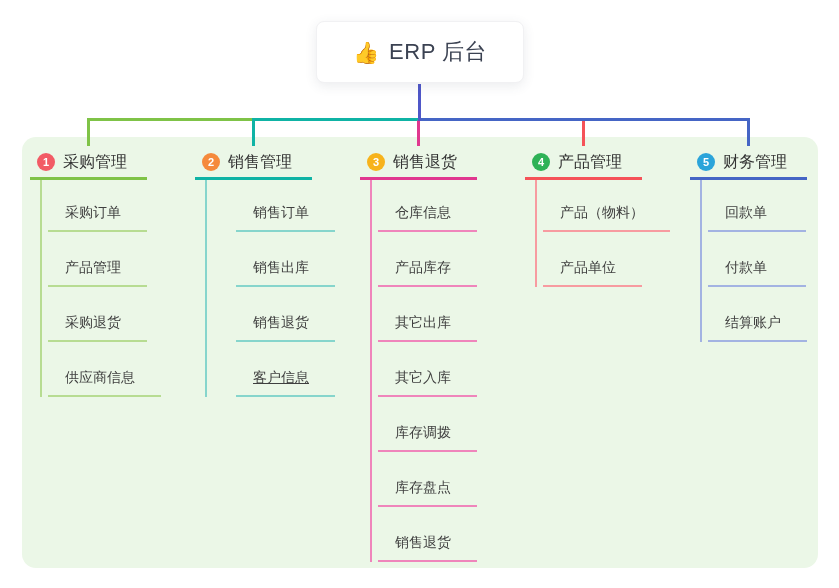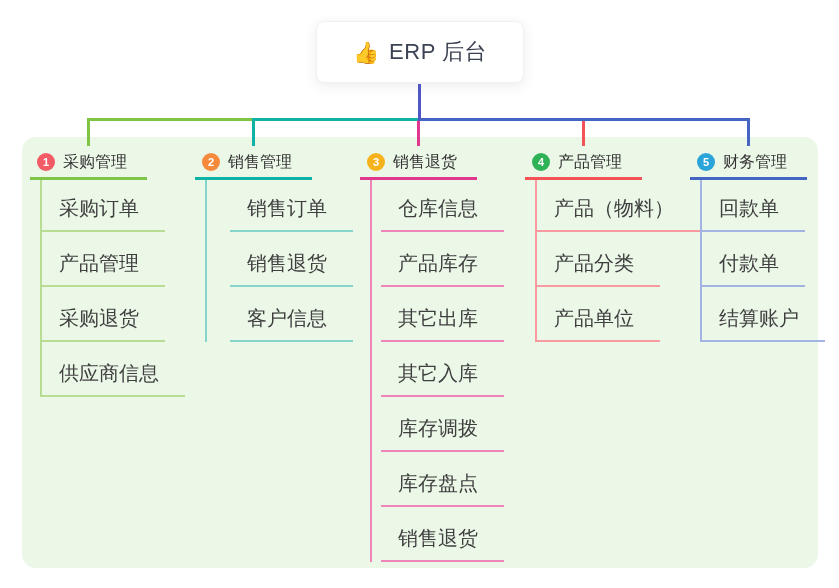--- a/index.html
+++ b/index.html
@@ -60,22 +60,23 @@
   }
   .branch-title { font-size: 16px; color: #333; white-space: nowrap; }
   .branch-underline { width: 117px; height: 3px; margin-top: 3px; }
   .children { margin-left: 10px; border-left: 2px solid; }
   .child {
     width: max-content; min-width: 98px;
     height: 55px;
     display: flex; align-items: flex-end;
     padding: 0 26px 8px 17px;
     border-bottom: 2px solid;
-    font-size: 20px; color: #3f3f3f;
+    font-size: 14px; color: #3f3f3f;
     white-space: nowrap;
+    margin-left: 6px;
   }
   .child:first-child { height: 52px; }
 </style>
 </head>
 <body>
 
 <div id="stage">
 
   <div class="panel"></div>
 
@@ -108,49 +109,49 @@
         </div>
       </div>
       <div class="branch" style="left: 195px;">
         <div class="branch-header">
           <span class="badge" style="background: rgb(245, 138, 60);">2</span>
           <span class="branch-title">销售管理</span>
         </div>
         <div class="branch-underline" style="background: rgb(15, 179, 165);"></div>
         <div class="children" style="border-left-color: rgb(134, 213, 204); padding-left: 23px;">
           <div class="child" style="border-bottom-color: rgb(134, 213, 204);">销售订单</div>
+          <div class="child" style="border-bottom-color: rgb(134, 213, 204);">销售出库</div>
           <div class="child" style="border-bottom-color: rgb(134, 213, 204);">销售退货</div>
-          <div class="child" style="border-bottom-color: rgb(134, 213, 204);">客户信息</div>
+          <div class="child" style="border-bottom-color: rgb(134, 213, 204); text-decoration: underline;">客户信息</div>
         </div>
       </div>
       <div class="branch" style="left: 360px;">
         <div class="branch-header">
           <span class="badge" style="background: rgb(247, 179, 28);">3</span>
           <span class="branch-title">销售退货</span>
         </div>
         <div class="branch-underline" style="background: rgb(224, 56, 143);"></div>
-        <div class="children" style="border-left-color: rgb(239, 133, 187); padding-left: 9px;">
+        <div class="children" style="border-left-color: rgb(239, 133, 187);">
           <div class="child" style="border-bottom-color: rgb(239, 133, 187);">仓库信息</div>
           <div class="child" style="border-bottom-color: rgb(239, 133, 187);">产品库存</div>
           <div class="child" style="border-bottom-color: rgb(239, 133, 187);">其它出库</div>
           <div class="child" style="border-bottom-color: rgb(239, 133, 187);">其它入库</div>
           <div class="child" style="border-bottom-color: rgb(239, 133, 187);">库存调拨</div>
           <div class="child" style="border-bottom-color: rgb(239, 133, 187);">库存盘点</div>
           <div class="child" style="border-bottom-color: rgb(239, 133, 187);">销售退货</div>
         </div>
       </div>
       <div class="branch" style="left: 525px;">
         <div class="branch-header">
           <span class="badge" style="background: rgb(46, 178, 86);">4</span>
           <span class="branch-title">产品管理</span>
         </div>
         <div class="branch-underline" style="background: rgb(245, 82, 88);"></div>
         <div class="children" style="border-left-color: rgb(247, 155, 160);">
           <div class="child" style="border-bottom-color: rgb(247, 155, 160);">产品（物料）</div>
-          <div class="child" style="border-bottom-color: rgb(247, 155, 160);">产品分类</div>
           <div class="child" style="border-bottom-color: rgb(247, 155, 160);">产品单位</div>
         </div>
       </div>
       <div class="branch" style="left: 690px;">
         <div class="branch-header">
           <span class="badge" style="background: rgb(43, 164, 218);">5</span>
           <span class="branch-title">财务管理</span>
         </div>
         <div class="branch-underline" style="background: rgb(69, 101, 197);"></div>
         <div class="children" style="border-left-color: rgb(163, 179, 226);">

